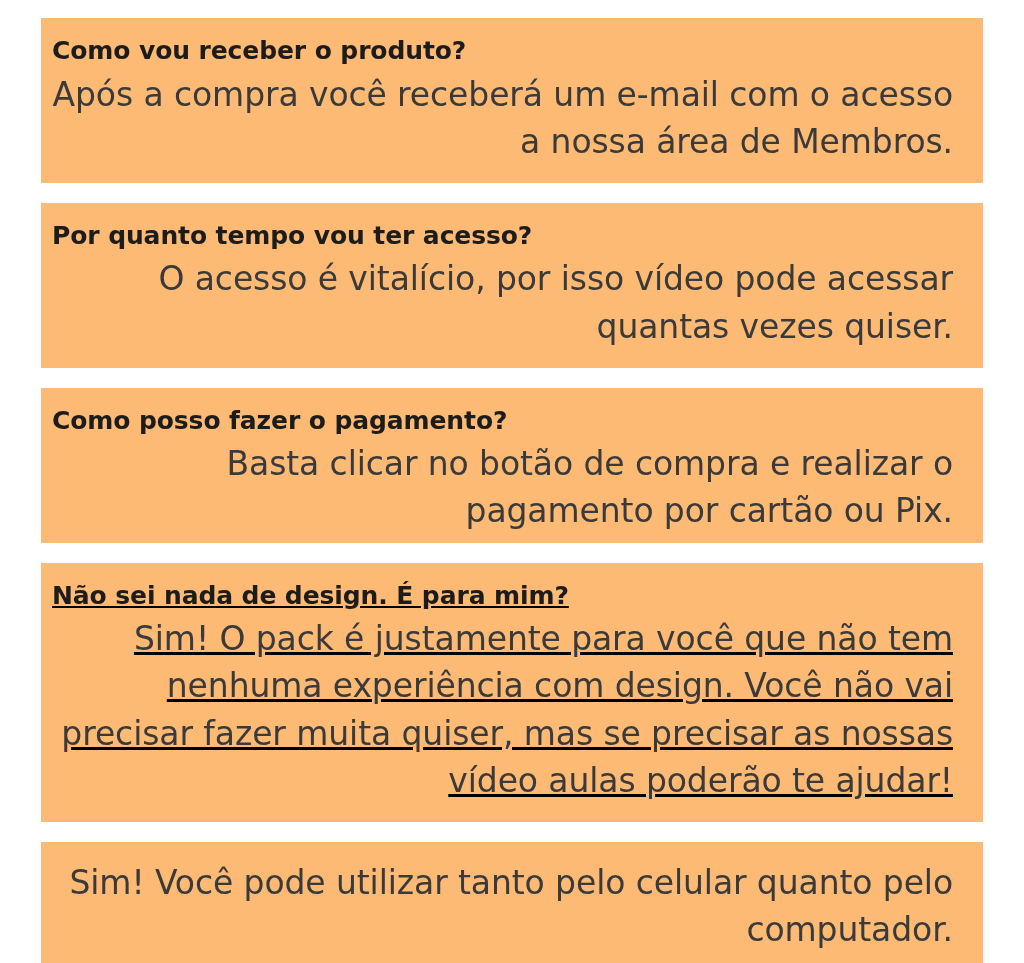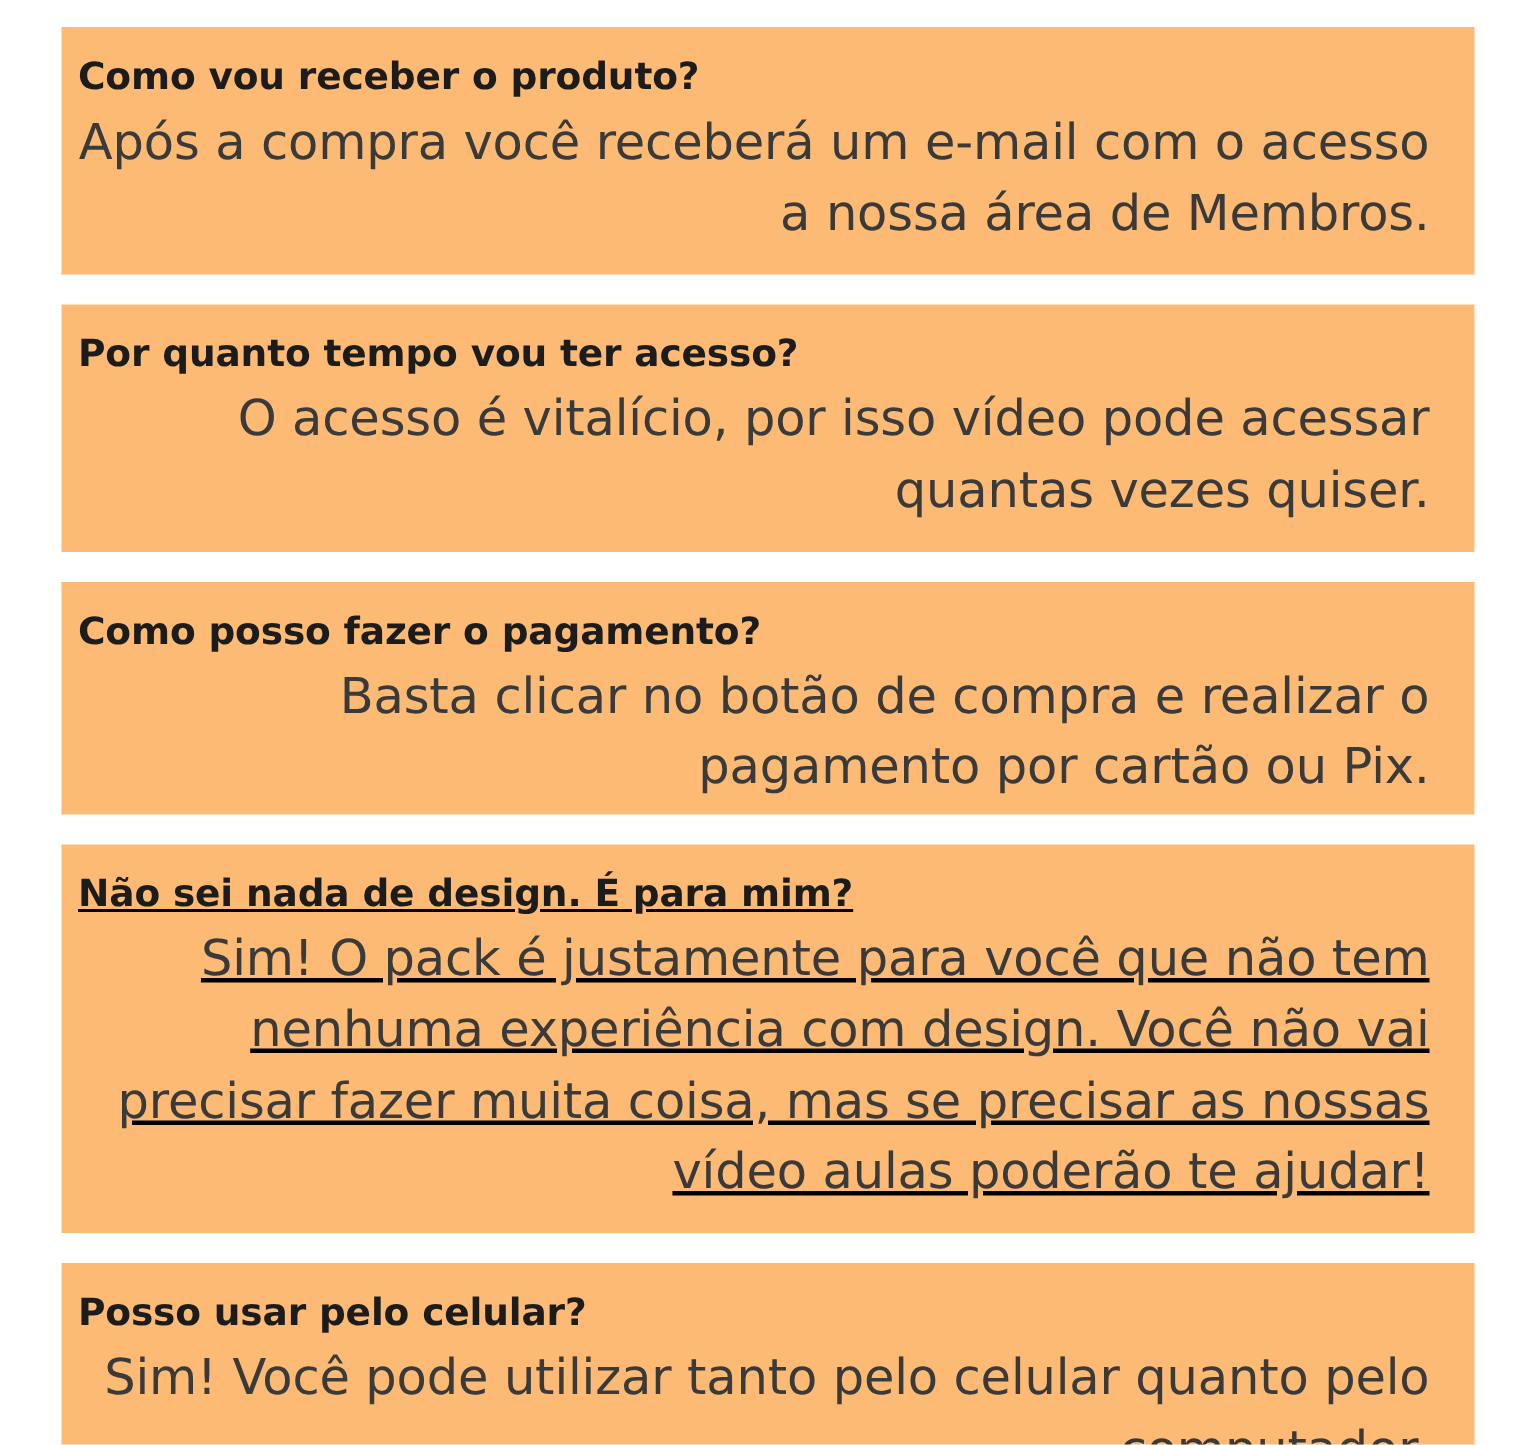--- a/index.html
+++ b/index.html
@@ -63,21 +63,20 @@
     <div class="faq-answer">O acesso é vitalício, por isso vídeo pode acessar quantas vezes quiser.</div>
   </div>
 
   <div class="faq-item item-2">
     <div class="faq-question">Como posso fazer o pagamento?</div>
     <div class="faq-answer">Basta clicar no botão de compra e realizar o pagamento por cartão ou Pix.</div>
   </div>
 
   <div class="faq-item item-3">
     <div class="faq-question">Não sei nada de design. É para mim?</div>
-    <div class="faq-answer">Sim! O pack é justamente para você que não tem nenhuma experiência com design. Você não vai precisar fazer muita coisa, mas se precisar as nossas vídeo aulas poderão te ajudar!</div>
+    <div class="faq-answer">Sim! O pack é justamente para você que não tem nenhuma experiência com design. Você não vai precisar fazer muita quiser, mas se precisar as nossas vídeo aulas poderão te ajudar!</div>
   </div>
 
   <div class="faq-item item-4">
-    <div class="faq-question">Posso usar pelo celular?</div>
     <div class="faq-answer">Sim! Você pode utilizar tanto pelo celular quanto pelo computador.</div>
   </div>
 
 </div>
 
 </body></html>

